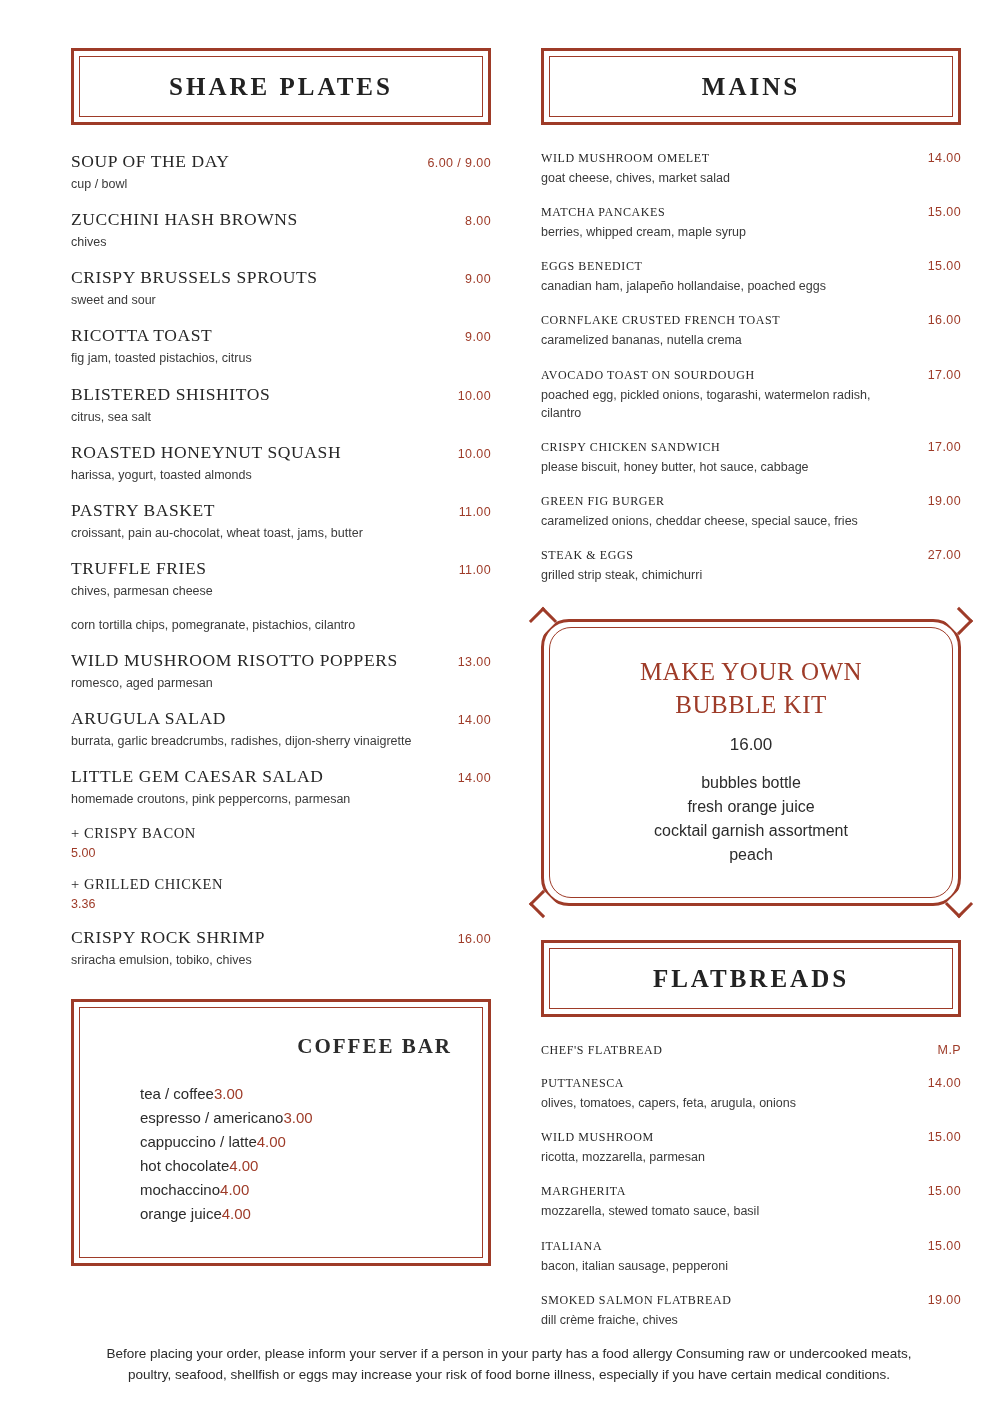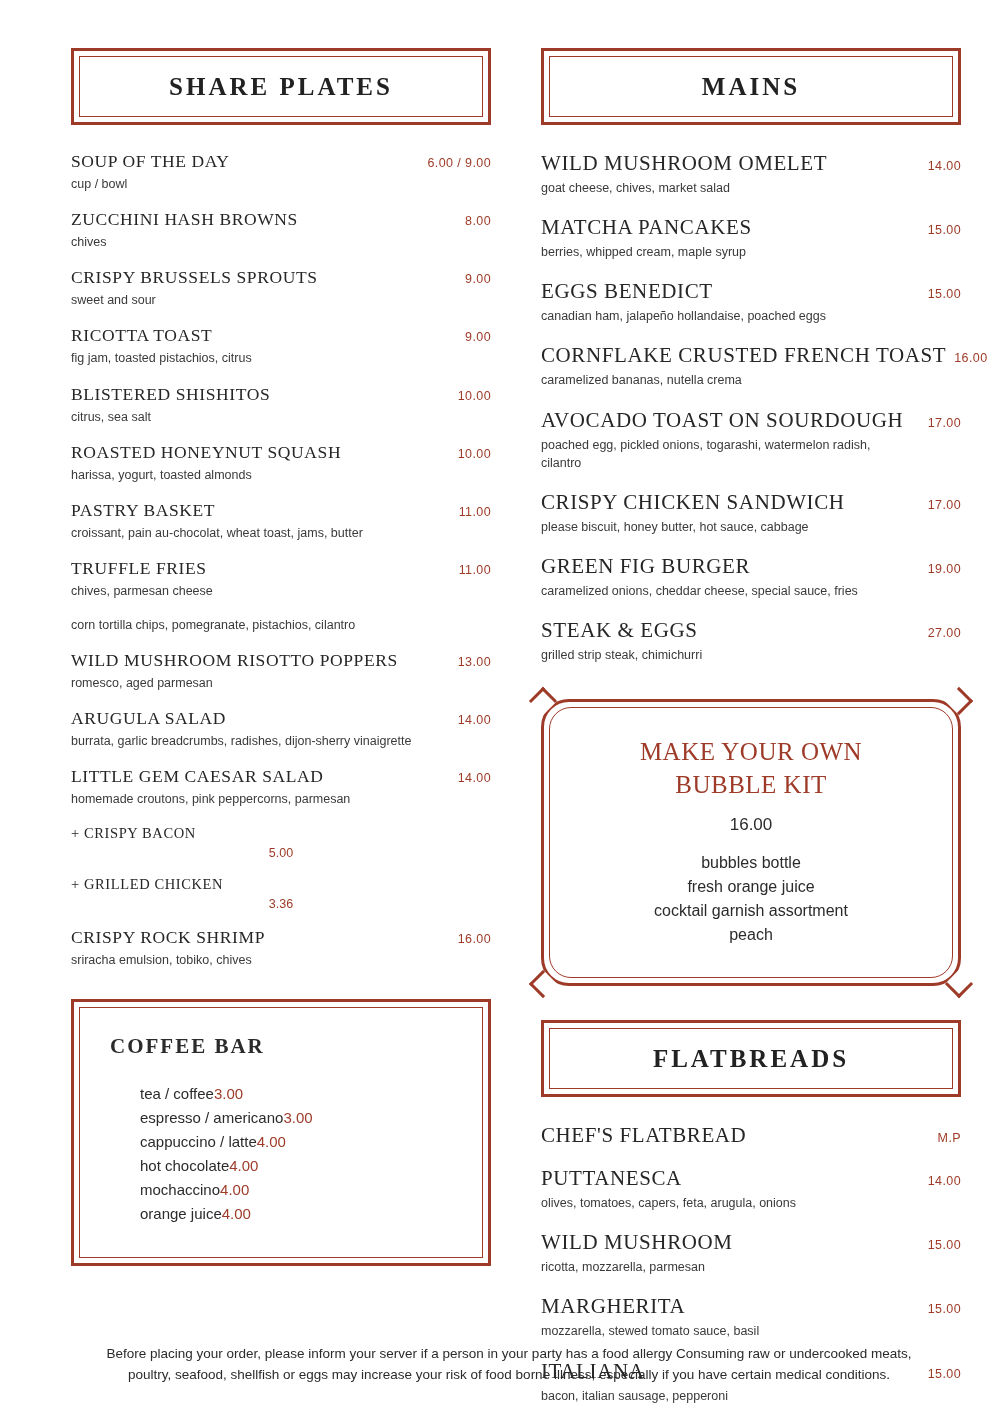--- a/index.html
+++ b/index.html
@@ -83,43 +83,42 @@
   }
   .addon .item-name {
     font-family: "Liberation Serif", serif;
     font-size: 14.5px;
     letter-spacing: 0.6px;
   }
   .addon .addon-price {
     font-size: 12.5px;
     color: #9e3b28;
     margin-top: 4px;
-    text-align: center;
   }
 
   
   .col-right .item { margin-bottom: 18px; }
-  .col-right .item-name { font-size: 21px; }
+  .col-right .item-name { font-size: 12px; }
 
   
   .coffee-box {
     border: 3px solid #9e3b28;
     padding: 5px;
     margin-top: 30px;
   }
   .coffee-inner {
     border: 1px solid #9e3b28;
     padding: 26px 30px 28px 30px;
   }
   .coffee-title {
     font-family: "Liberation Serif", serif;
     font-size: 21px;
     font-weight: bold;
     letter-spacing: 2px;
-    text-align: left;
+    text-align: right;
     margin-bottom: 26px;
   }
   .coffee-row {
     display: flex;
     justify-content: flex-start;
     font-size: 15px;
     padding: 0 25px 0 30px;
     margin-bottom: 7px;
   }
   .coffee-name { color: #2b2b2b; }

